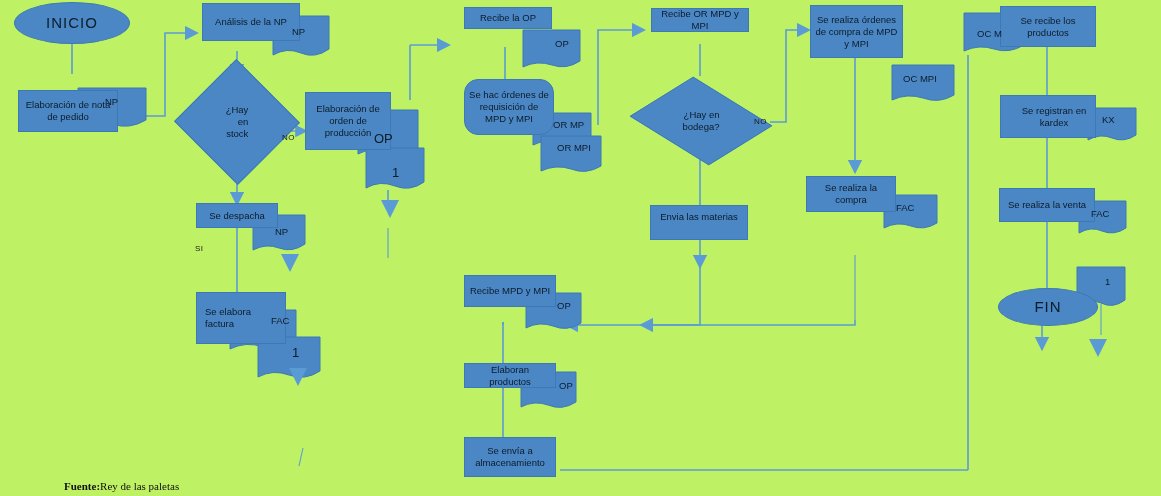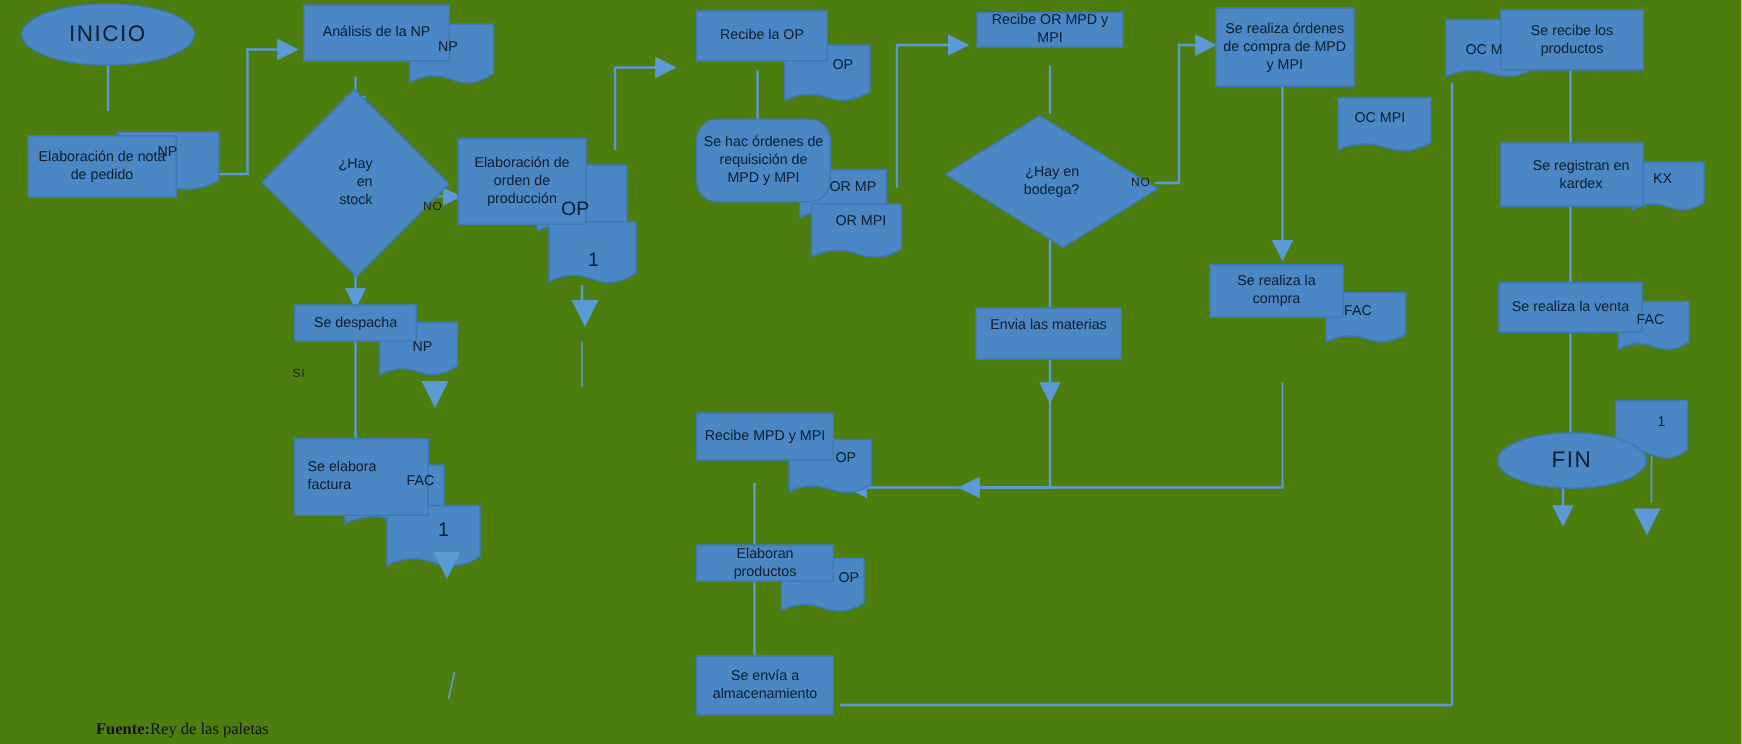--- a/index.html
+++ b/index.html
@@ -1,17 +1,17 @@
 <!DOCTYPE html>
 <html><head>
 <meta charset="utf-8">
 <style>
   html,body{margin:0;padding:0;background:#ffffff;}
   body{font-family:"Liberation Sans",sans-serif;}
-  #canvas{position:relative;width:1161px;height:496px;background:#4d7c0f;overflow:hidden;}
+  #canvas{position:relative;width:1161px;height:496px;background:#bef264;overflow:hidden;}
   svg.layer{position:absolute;left:0;top:0;width:1161px;height:496px;}
   .node{position:absolute;box-sizing:border-box;display:flex;align-items:center;justify-content:center;
         text-align:center;color:#0d1b2a;background:#4a87c4;border:1px solid #3d79b4;
         font-size:9.5px;line-height:12px;padding:2px 4px;}
   .node.term{border-radius:50%;font-size:15px;letter-spacing:1px;}
   .lbl{position:absolute;font-size:8px;color:#1a1a1a;letter-spacing:.5px;}
   .doc-txt{position:absolute;font-size:9.5px;color:#0d1b2a;}
   .doc-txt.big{font-size:13px;}
   .caption{position:absolute;font-family:"Liberation Serif",serif;font-size:11px;color:#111;}
   .caption b{font-weight:bold;}
@@ -164,21 +164,21 @@
   </div>
 
   <div class="node" style="left:196px;top:203px;width:82px;height:25px;">
     <span>Se despacha</span>
   </div>
 
   <div class="node" style="left:196px;top:292px;width:90px;height:52px;padding-left:8px;justify-content:flex-start;text-align:left;">
     <span>Se elabora factura</span>
   </div>
 
-  <div class="node" style="left:464px;top:7px;width:88px;height:34px;">
+  <div class="node" style="left:464px;top:7px;width:88px;height:22px;">
     <span>Recibe la OP</span>
   </div>
 
   <div class="node" style="left:464px;top:79px;width:90px;height:56px;border-radius:14px;">
     <span>Se hac órdenes de requisición de MPD y MPI</span>
   </div>
 
   <div class="node" style="left:651px;top:8px;width:98px;height:24px;">
     <span>Recibe OR MPD y MPI</span>
   </div>

